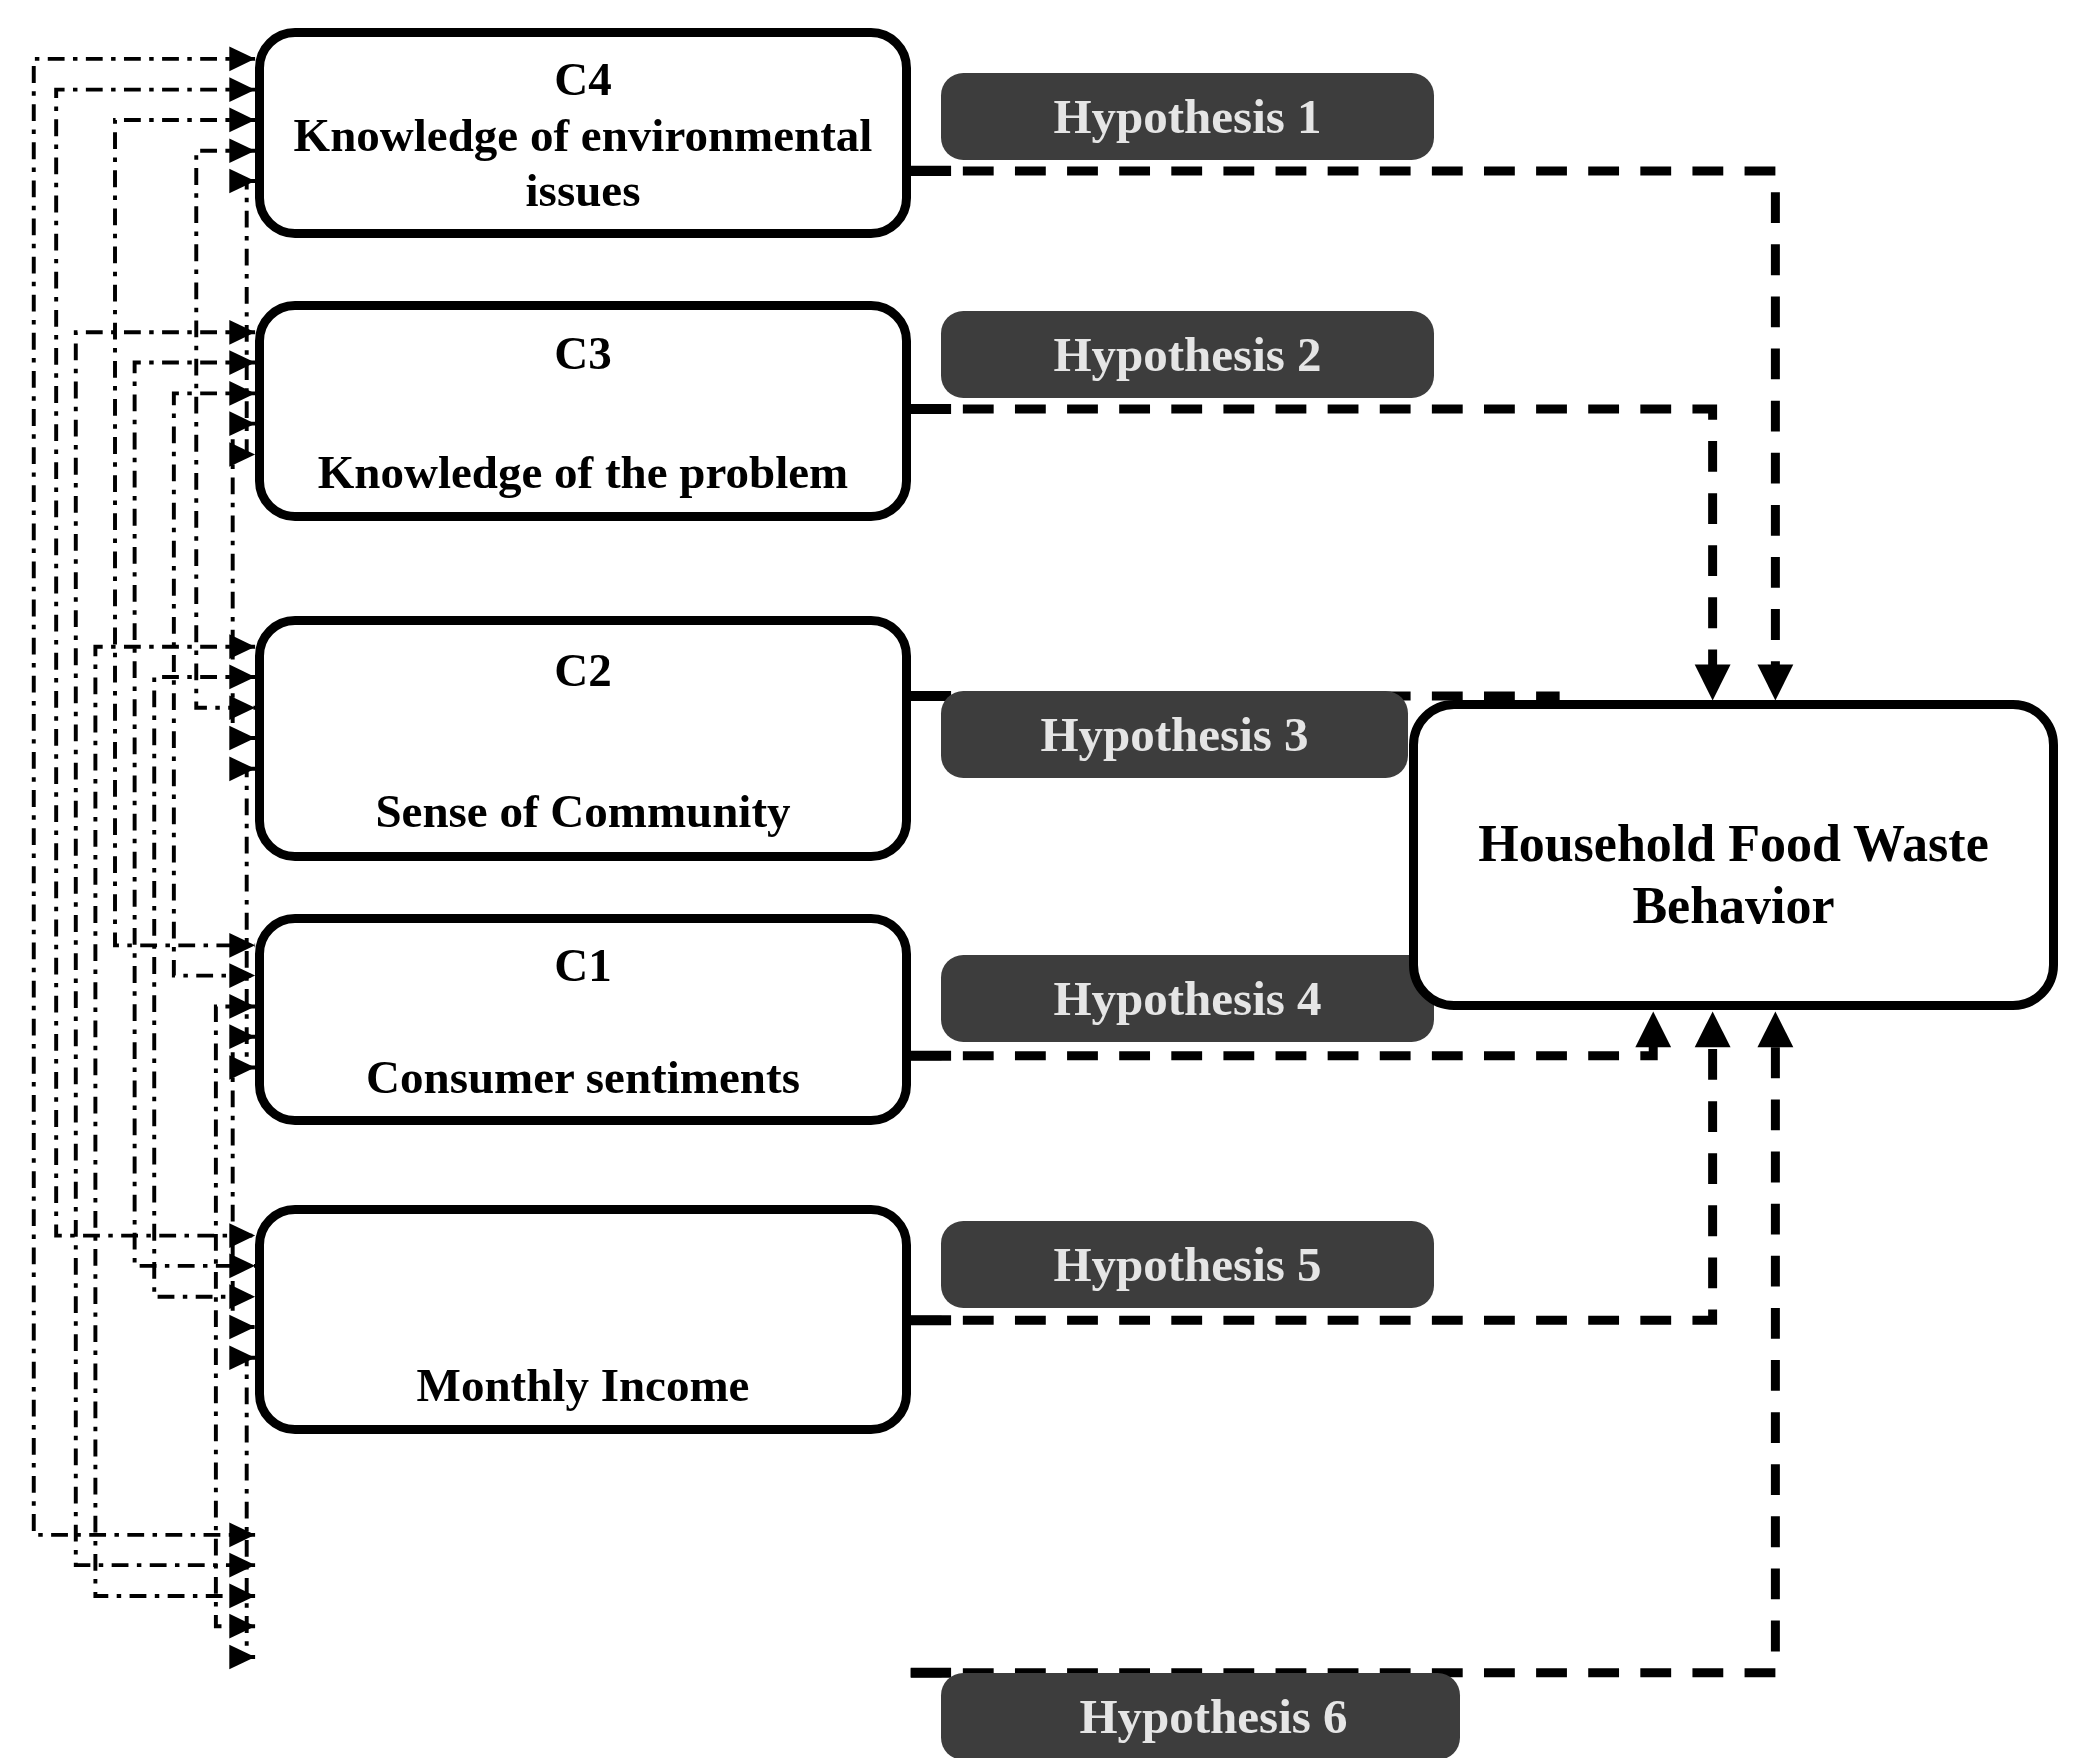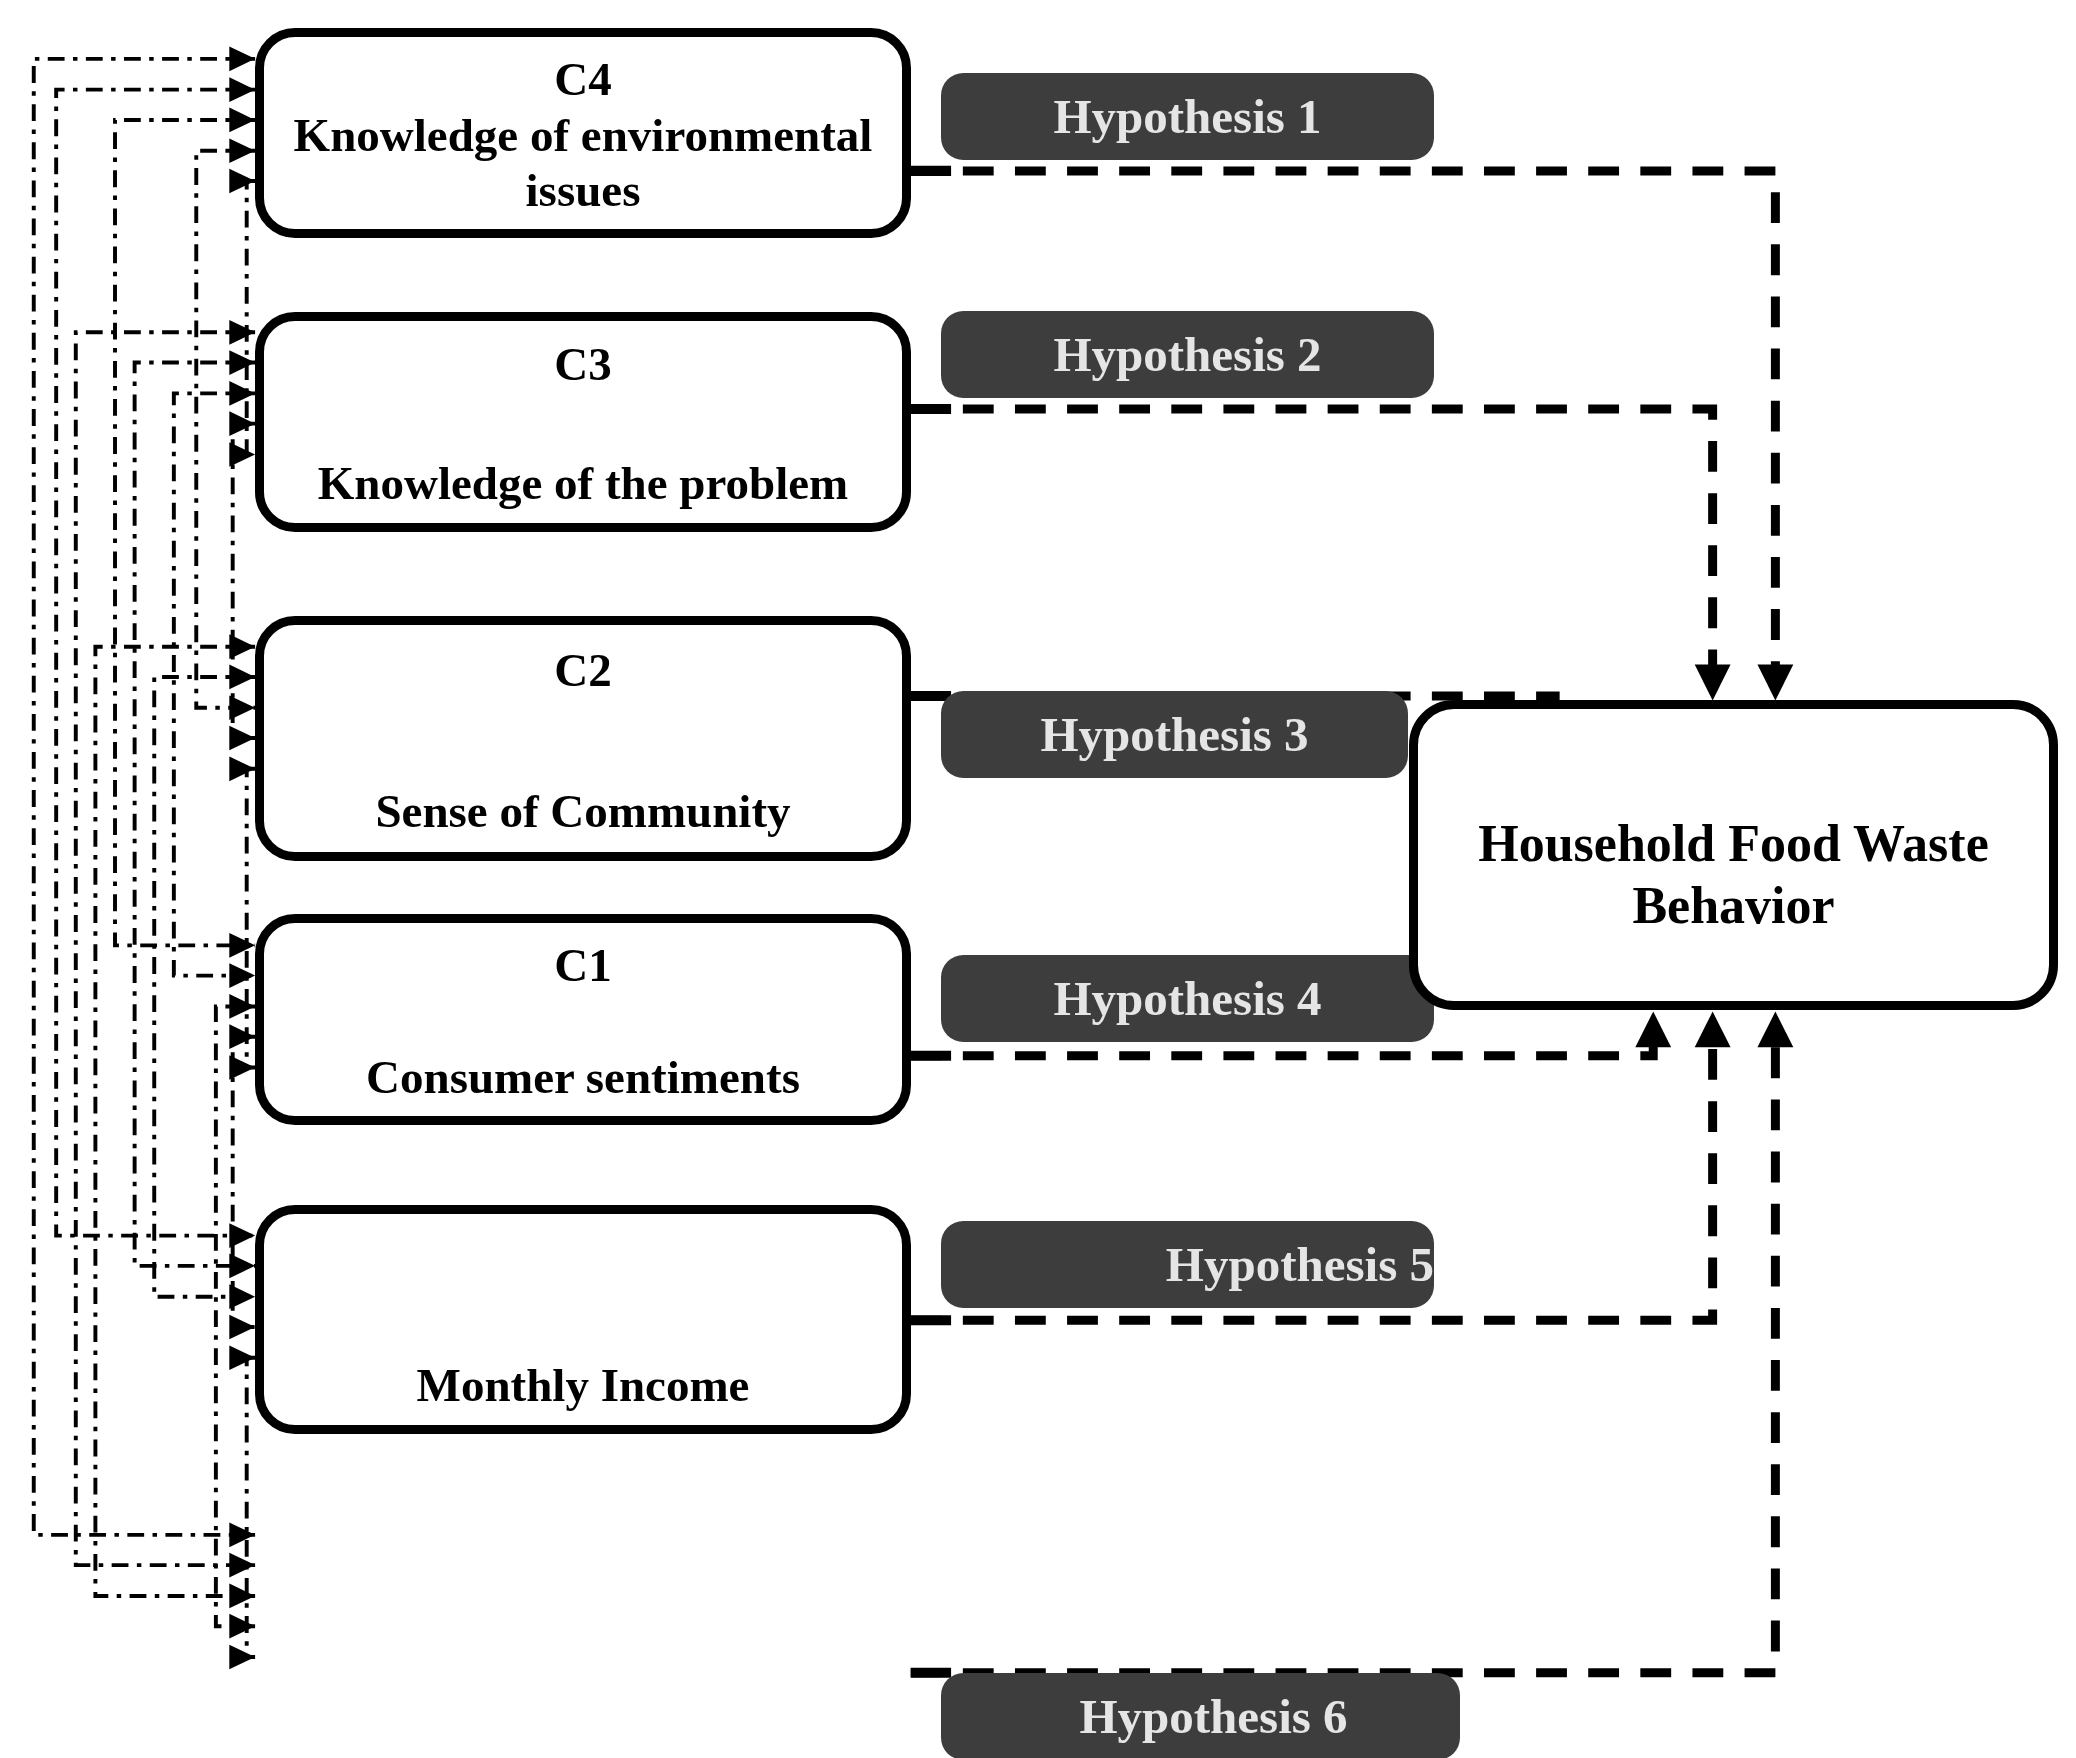--- a/index.html
+++ b/index.html
@@ -18,39 +18,39 @@
     left:255px;width:656px;
     box-sizing:border-box;
     background:#ffffff;
     border:9px solid #000000;
     border-radius:40px;
     font-weight:bold;color:#000000;
   }
   .box-code{position:absolute;top:8%;left:0;width:100%;text-align:center;font-size:47px;font-weight:bold;}
   .box-desc{position:absolute;bottom:6%;left:0;width:100%;text-align:center;font-size:47px;font-weight:bold;line-height:1.16;padding:0 5.6px;box-sizing:border-box;}
   .pos-c4 {top:28px;height:210px;}
-  .pos-c3 {top:301px;height:220px;margin-top:11px;}
+  .pos-c3 {top:301px;height:220px;}
   .pos-c2 {top:616px;height:245px;}
   .pos-c1 {top:914px;height:211px;}
   .pos-c01{top:1205px;height:229px;}
   .pos-c02{top:1504px;height:238px;}
 
   
   .hlabel{
     position:absolute;
     left:941px;width:493px;height:87px;
     background:#3d3d3d;border-radius:22.4px;
     display:flex;align-items:center;justify-content:center;
     color:#e5e5e5;font-size:49px;font-weight:bold;
   }
   .pos-h1{top:73px;}
   .pos-h2{top:311px;}
   .pos-h3{top:648px;width:467px;margin-top:43px;}
   .pos-h4{top:955px;}
-  .pos-h5{top:1221px;justify-content:flex-end;}
+  .pos-h5{top:1221px;}
   .pos-h6{top:1673px;padding-left:26px;}
 
   
   .outcome{
     position:absolute;
     left:1409px;top:700px;width:649px;height:310px;
     box-sizing:border-box;
     background:#ffffff;
     border:9px solid #000000;
     border-radius:45px;

